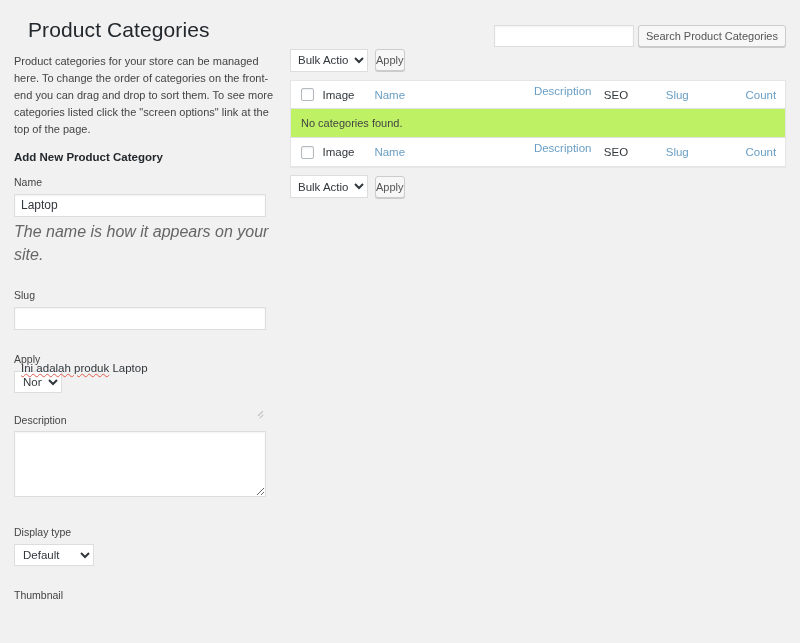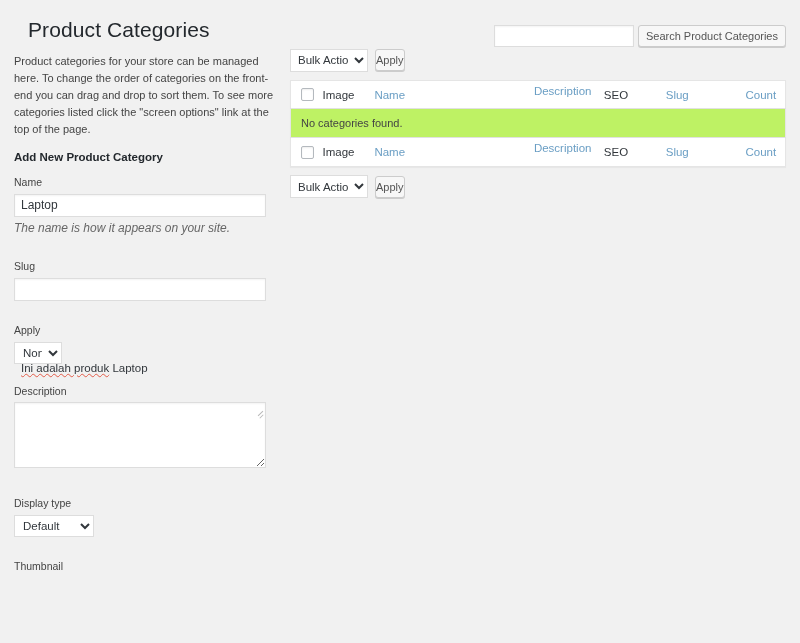--- a/index.html
+++ b/index.html
@@ -57,21 +57,21 @@
     background: #fff;
     font-family: "Liberation Sans", sans-serif;
     font-size: 12px;
     color: #32373c;
     padding: 2px 6px;
     border-radius: 0;
     outline: none;
     box-shadow: inset 0 1px 2px rgba(0,0,0,0.05);
   }
   .field-help {
-    font-size: 12px;
+    font-size: 16px;
     font-style: italic;
     color: #666;
     line-height: 1.45;
     margin-top: 3px;
     width: 262px;
   }
   .select-box {
     font-family: "Liberation Sans", sans-serif;
     font-size: 11.5px;
     color: #32373c;

